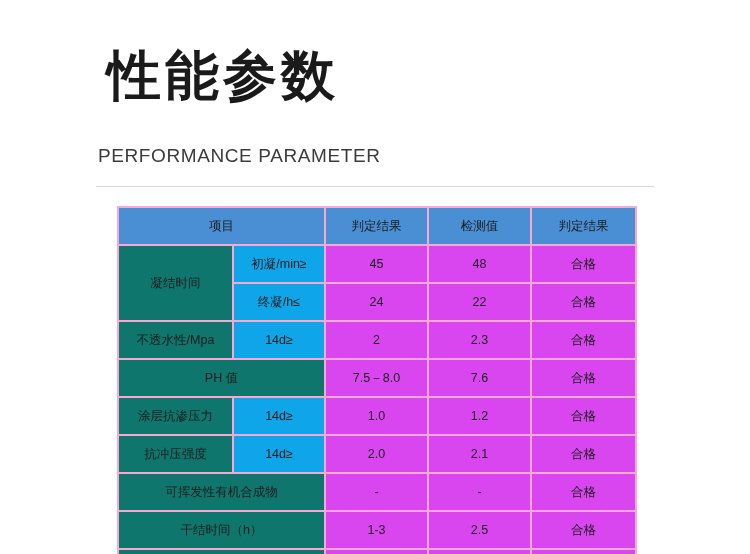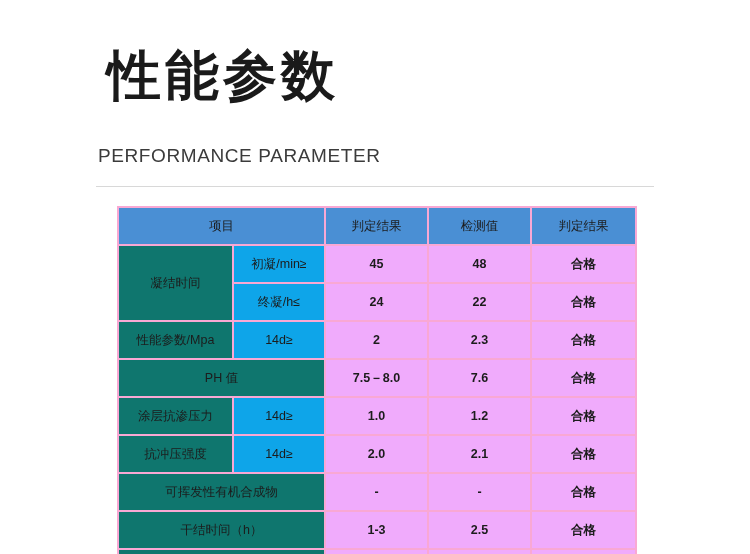--- a/index.html
+++ b/index.html
@@ -76,22 +76,21 @@
     font-weight: normal;
     height: 34px;
   }
   .lbl {
     background: #0f766e;
   }
   .lbl2 {
     background: #0ea5e9;
   }
   .val {
-    background: #f0abfc;
-    font-weight: bold;
+    background: #d946ef;
   }
   .col-a { width: 115px; }
   .col-b { width: 92px; }
   .col-c { width: 103px; }
   .col-d { width: 103px; }
   .col-e { width: 105px; }
   .nowrap { white-space: nowrap; }
 </style>
 </head>
 <body>
@@ -131,21 +130,21 @@
         </tr>
 
         <tr>
           <td class="lbl2">终凝/h≤</td>
           <td class="val">24</td>
           <td class="val">22</td>
           <td class="val">合格</td>
         </tr>
 
         <tr>
-          <td class="lbl">性能参数/Mpa</td>
+          <td class="lbl">不透水性/Mpa</td>
           <td class="lbl2">14d≥</td>
           <td class="val">2</td>
           <td class="val">2.3</td>
           <td class="val">合格</td>
         </tr>
 
         <tr>
           <td class="lbl" colspan="2">PH 值</td>
           <td class="val">7.5－8.0</td>
           <td class="val">7.6</td>

